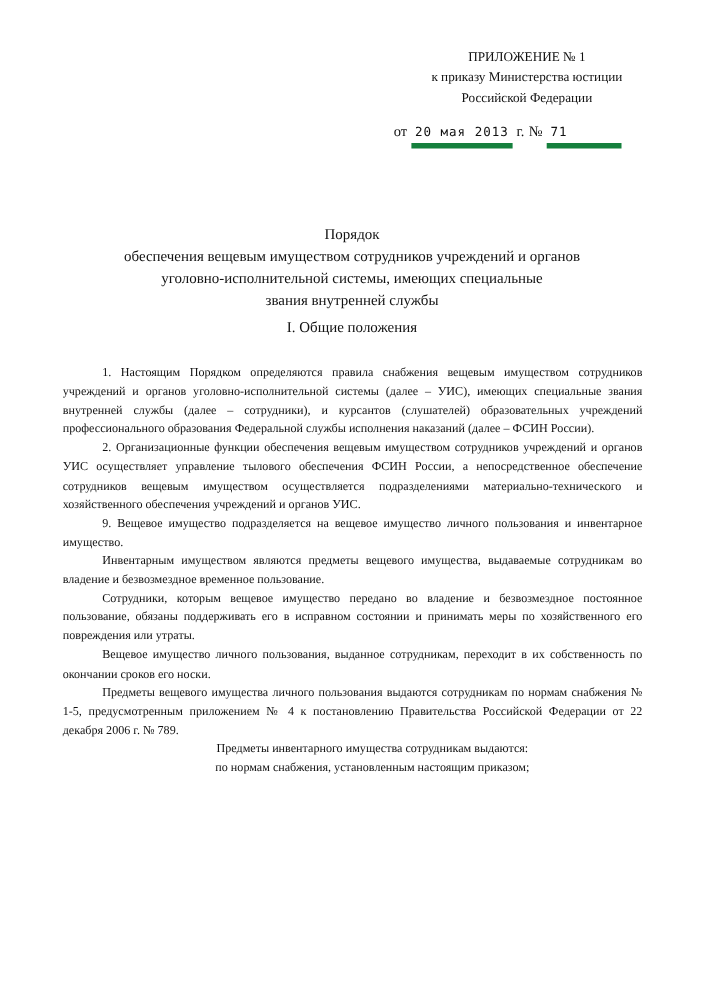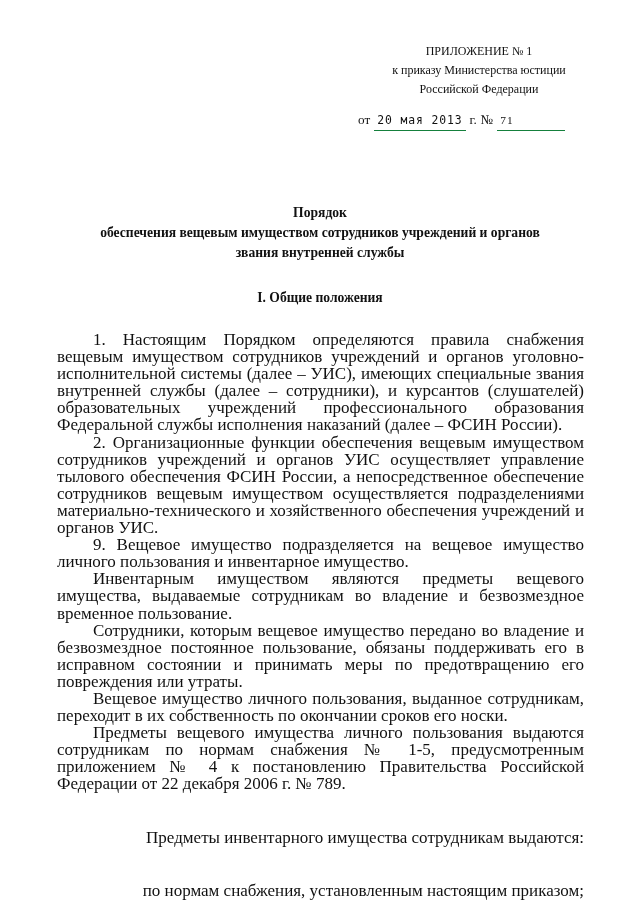--- a/index.html
+++ b/index.html
@@ -51,81 +51,79 @@
     justify-content: flex-start;
   }
   .dl-word {
     font-family: "Liberation Serif", "DejaVu Serif", serif;
     font-size: 13.2px;
   }
   .dl-fill {
     font-family: "DejaVu Sans Mono", "Liberation Mono", monospace;
     font-size: 11.4px;
     letter-spacing: 0.9px;
-    border-bottom: 1px solid #15803d;
+    border-bottom: 5px solid #15803d;
     padding: 0 3px 1px 3px;
     display: inline-block;
   }
   .dl-fill.num {
     min-width: 62px;
     text-align: left;
-    font-family: Liberation Serif, serif;
   }
   .dl-gap {
     display: inline-block;
     width: 4px;
   }
 
   
   .title-block {
     position: absolute;
     left: 57px;
     top: 203px;
     width: 526px;
     text-align: center;
-    font-weight: bold;
+    font-weight: normal;
     font-size: 13.6px;
     line-height: 20px;
   }
   .title-main {
     display: block;
   }
   .title-sub {
     display: block;
   }
 
   .section-heading {
     position: absolute;
     left: 57px;
     top: 288px;
     width: 526px;
     text-align: center;
-    font-weight: bold;
+    font-weight: normal;
     font-size: 13.6px;
     line-height: 20px;
   }
 
   
   .body-block {
     position: absolute;
     left: 57px;
     top: 331px;
     width: 527px;
-    font-size: 17px;
+    font-size: 11px;
     line-height: 17.1px;
   }
   .para {
     margin: 0;
     text-align: justify;
     text-justify: inter-word;
     text-indent: 36px;
   }
   .para.flush {
-    text-align: right;
-    margin-top: 36px;
+    text-align: center;
   }
 </style>
 </head>
 <body>
 
 <div class="page">
 
   <div class="header-block">
     <div class="header-line">ПРИЛОЖЕНИЕ № 1</div>
     <div class="header-line">к приказу Министерства юстиции</div>
@@ -140,30 +138,31 @@
     <span class="dl-word">г.</span>
     <span class="dl-gap"></span>
     <span class="dl-word">№</span>
     <span class="dl-gap"></span>
     <span class="dl-fill num">71</span>
   </div>
 
   <div class="title-block">
     <span class="title-main">Порядок</span>
     <span class="title-sub">обеспечения вещевым имуществом сотрудников учреждений и органов</span>
+    <span class="title-sub">уголовно-исполнительной системы, имеющих специальные</span>
     <span class="title-sub">звания внутренней службы</span>
   </div>
 
   <div class="section-heading">I. Общие положения</div>
 
   <div class="body-block">
     <p class="para">1. Настоящим Порядком определяются правила снабжения вещевым имуществом сотрудников учреждений и органов уголовно-исполнительной системы (далее – УИС), имеющих специальные звания внутренней службы (далее – сотрудники), и курсантов (слушателей) образовательных учреждений профессионального образования Федеральной службы исполнения наказаний (далее – ФСИН России).</p>
     <p class="para">2. Организационные функции обеспечения вещевым имуществом сотрудников учреждений и органов УИС осуществляет управление тылового обеспечения ФСИН России, а непосредственное обеспечение сотрудников вещевым имуществом осуществляется подразделениями материально-технического и хозяйственного обеспечения учреждений и органов УИС.</p>
     <p class="para">9. Вещевое имущество подразделяется на вещевое имущество личного пользования и инвентарное имущество.</p>
     <p class="para">Инвентарным имуществом являются предметы вещевого имущества, выдаваемые сотрудникам во владение и безвозмездное временное пользование.</p>
-    <p class="para">Сотрудники, которым вещевое имущество передано во владение и безвозмездное постоянное пользование, обязаны поддерживать его в исправном состоянии и принимать меры по предотвращению его повреждения или утраты.</p>
+    <p class="para">Сотрудники, которым вещевое имущество передано во владение и безвозмездное постоянное пользование, обязаны поддерживать его в исправном состоянии и принимать меры по хозяйственного его повреждения или утраты.</p>
     <p class="para">Вещевое имущество личного пользования, выданное сотрудникам, переходит в их собственность по окончании сроков его носки.</p>
     <p class="para">Предметы вещевого имущества личного пользования выдаются сотрудникам по нормам снабжения № 1-5, предусмотренным приложением № 4 к постановлению Правительства Российской Федерации от 22 декабря 2006 г. № 789.</p>
     <p class="para flush">Предметы инвентарного имущества сотрудникам выдаются:</p>
     <p class="para flush">по нормам снабжения, установленным настоящим приказом;</p>
   </div>
 
 </div>
 
 </body></html>

